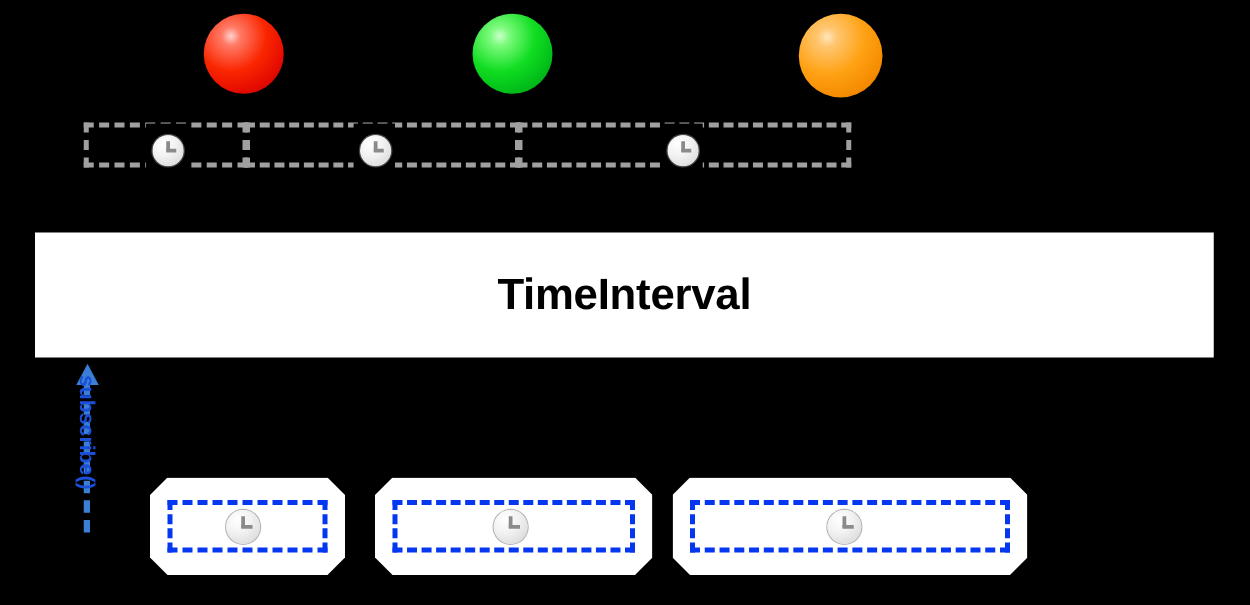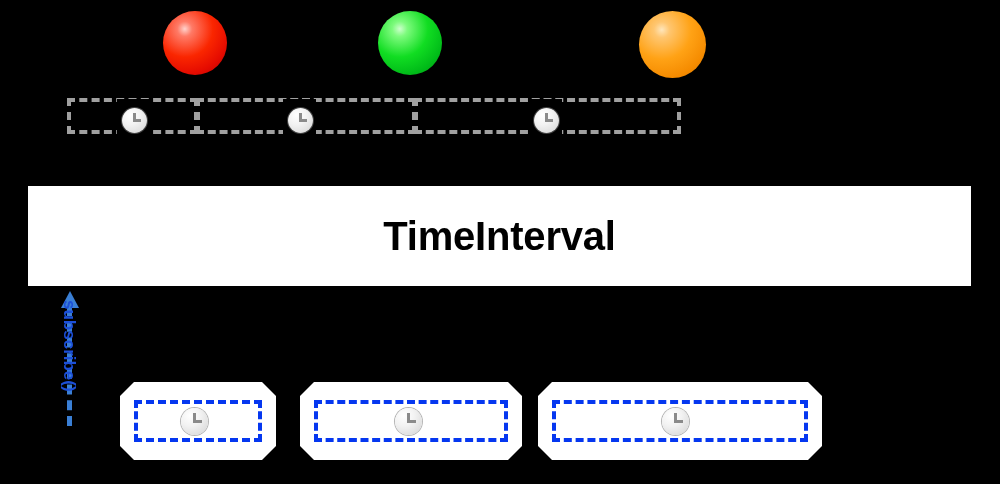--- a/index.html
+++ b/index.html
@@ -78,21 +78,21 @@
 
   
   #banner {
     position: absolute;
     background: #ffffff;
     display: flex;
     align-items: center;
     justify-content: center;
   }
   #banner-title {
-    font-size: 40px;
+    font-size: 35px;
     font-weight: bold;
     color: #000000;
     letter-spacing: -0.2px;
   }
 
   
   #subscribe-arrow-line {
     position: absolute;
     border-left: 5px dashed #3a7fd5;
     box-sizing: border-box;

